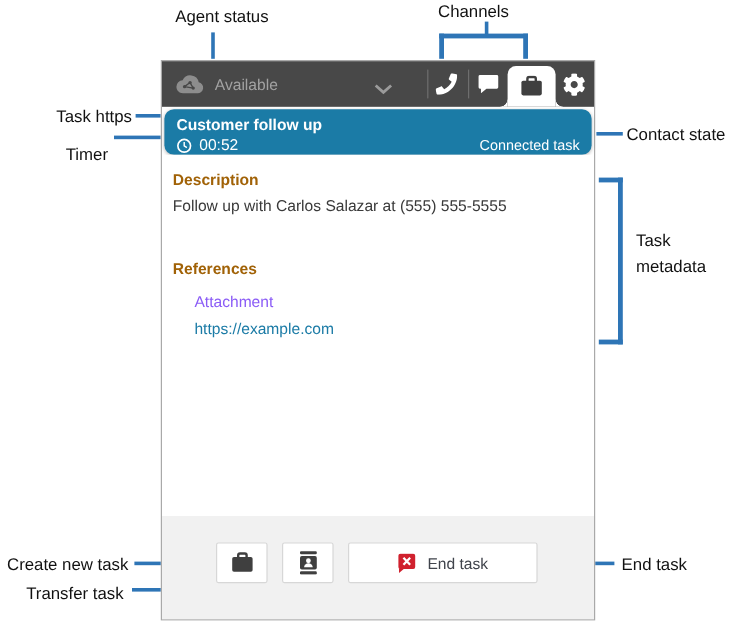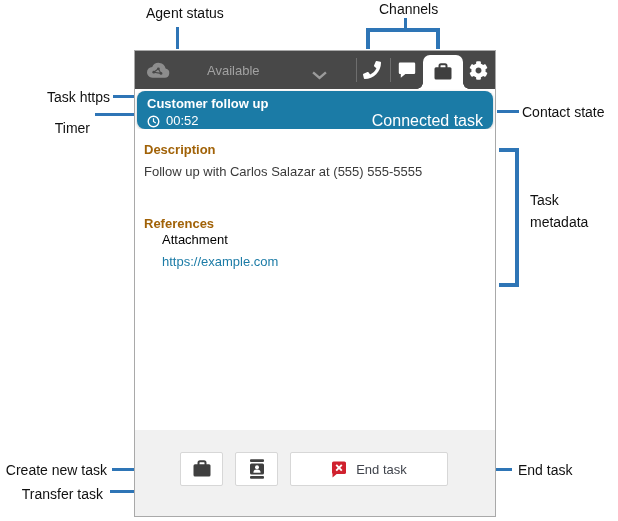--- a/index.html
+++ b/index.html
@@ -21,60 +21,60 @@
   .ann.right{text-align:right;}
   .line{position:absolute;background:var(--annotation-line);}
 
   
   .ccp{position:absolute;left:134px;top:50px;width:362px;height:467px;background:#fff;border:1px solid #a9a9a9;}
 
   
   .ccp-header{position:absolute;left:0;top:0;right:0;height:38px;background:var(--header-bg);}
   .ccp-header .vdiv{position:absolute;top:7px;width:1px;height:24px;background:#6e6e6e;}
   .icon-btn{position:absolute;top:9px;width:20px;height:20px;display:flex;align-items:center;justify-content:center;color:#fff;background:none;border:none;cursor:pointer;}
-  .status-area{position:absolute;left:11px;top:0;height:38px;display:flex;align-items:center;color:#a2a2a2;cursor:pointer;gap:28px;}
+  .status-area{position:absolute;left:11px;top:0;height:38px;display:flex;align-items:center;color:#a2a2a2;cursor:pointer;}
   .status-label{margin-left:9px;font-size:13px;color:#a2a2a2;}
   .chev{position:absolute;left:177px;top:15px;}
   .tab-active{position:absolute;left:288px;top:4px;width:40px;height:34px;background:#fff;border-radius:7px 7px 0 0;display:flex;align-items:center;justify-content:center;cursor:pointer;}
   .tab-active::before{content:"";position:absolute;left:-6px;bottom:0;width:6px;height:6px;
     background:radial-gradient(circle at 0 0, var(--header-bg) 5.5px, #fff 6px);}
   .tab-active::after{content:"";position:absolute;right:-6px;bottom:0;width:6px;height:6px;
     background:radial-gradient(circle at 100% 0, var(--header-bg) 5.5px, #fff 6px);}
 
   
   .task-bar{position:absolute;left:2px;top:40px;width:356px;height:38px;background:var(--task-bar-bg);
     border-radius:8px;color:#fff;padding:5px 10px;box-shadow:0 1px 3px rgba(0,0,0,.25);cursor:pointer;}
   .task-name{font-size:13px;font-weight:bold;line-height:15px;}
   .task-sub{display:flex;align-items:center;margin-top:3px;font-size:13px;line-height:14px;}
   .task-sub .timer-text{margin-left:6px;}
-  .contact-state{margin-left:auto;font-size:16px;padding-left:28px;}
+  .contact-state{margin-left:auto;font-size:12px;padding-left:28px;}
 
   
   .ccp-content{position:absolute;left:0;top:78px;right:0;bottom:86px;background:#fff;padding:13px 9px;font-size:13px;color:#3a3a3a;}
   .h-bold{font-weight:bold;color:#a16207;line-height:16px;}
   .desc-text{margin-top:6px;line-height:16px;}
   .refs-head{margin-top:36px;}
-  .attachment{margin-left:18px;color:#000000;line-height:16px;}
+  .attachment{margin-top:12px;margin-left:18px;color:#8b5cf6;line-height:16px;}
   .ref-link{display:inline-block;margin-top:6px;margin-left:18px;color:var(--link-blue);text-decoration:none;line-height:16px;}
 
   
   .ccp-footer{position:absolute;left:0;right:0;bottom:0;height:86px;background:var(--footer-bg);}
   .f-btn{position:absolute;top:22px;height:34px;background:#fff;border:1px solid #d7d7d7;border-radius:2px;
     display:flex;align-items:center;justify-content:center;cursor:pointer;color:var(--icon-dark);}
   .f-btn.sq{width:43px;}
   .end-btn{left:155px;width:158px;gap:9px;font-size:13px;color:#40444c;}
   .end-icon{display:flex;color:var(--end-task-red);}
 </style>
 </head>
 <body>
 
 <div class="canvas">
 
   <div class="ann" style="left:146px;top:6px;">Agent status</div>
-  <div class="ann" style="left:379px;top:2px;">Channels</div>
+  <div class="ann" style="left:365px;top:2px;">Channels</div>
   <div class="ann right" style="right:508px;top:90px;">Task https</div>
   <div class="ann right" style="right:528px;top:121px;">Timer</div>
   <div class="ann" style="left:522px;top:105px;">Contact state</div>
   <div class="ann right" style="right:511px;top:463px;">Create new task</div>
   <div class="ann" style="left:530px;top:189px;line-height:22px;">
     <span style="display:block;">Task</span>
     <span style="display:block;">metadata</span>
   </div>
   <div class="ann right" style="right:515px;top:487px;">Transfer task</div>
   <div class="ann" style="left:518px;top:463px;">End task</div>

